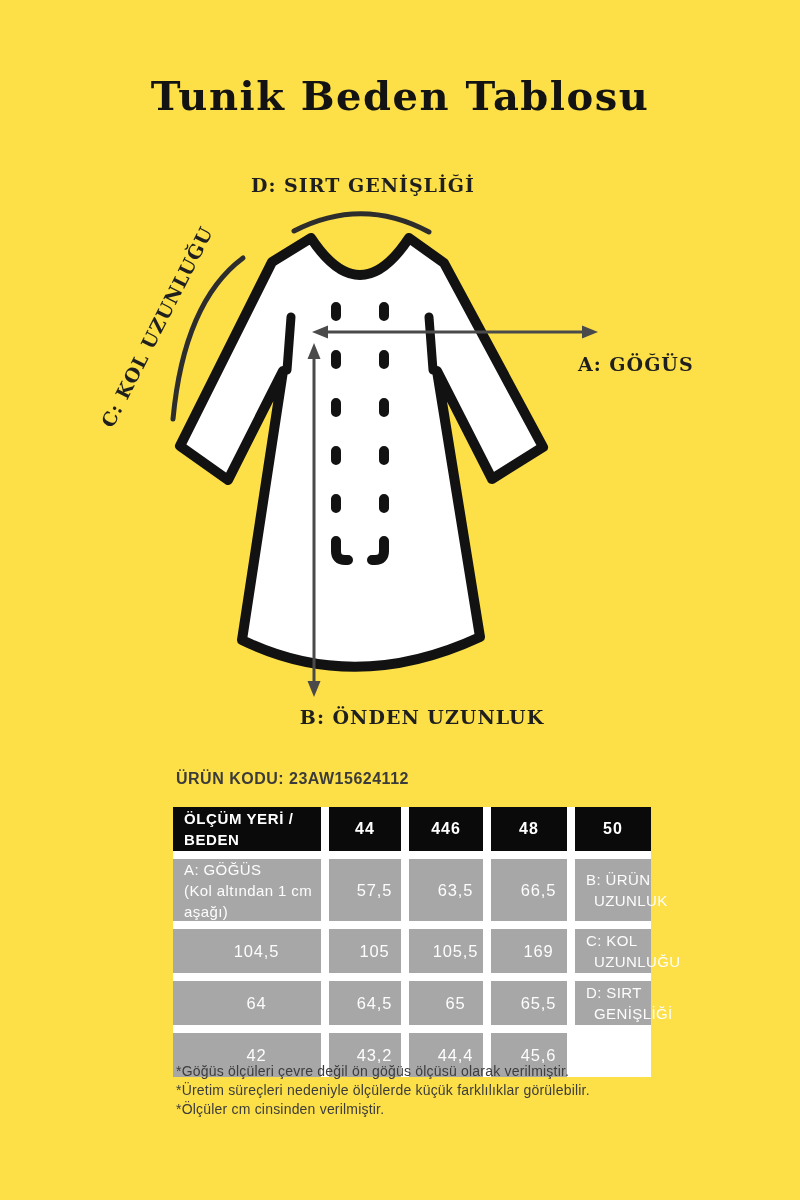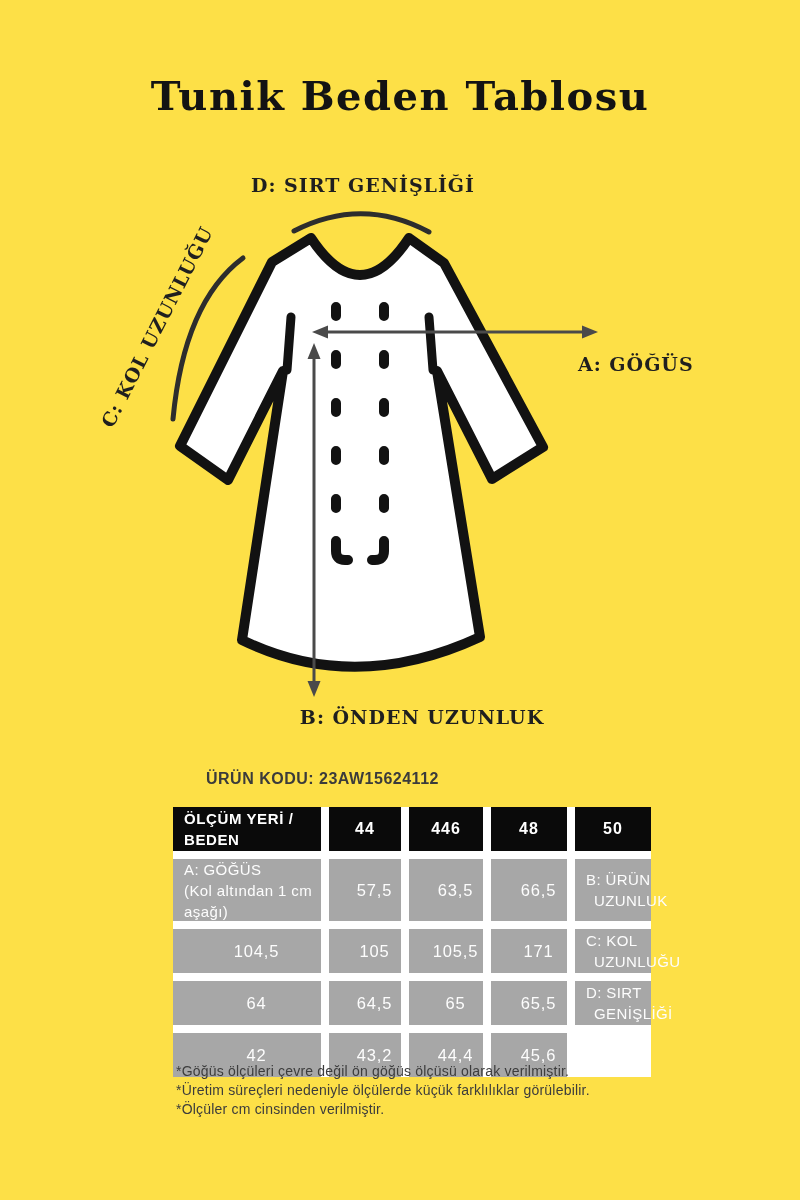--- a/index.html
+++ b/index.html
@@ -33,21 +33,20 @@
     letter-spacing: 1px;
     fill: #1f1f1f;
   }
   .product-code {
     position: absolute;
     left: 176px; top: 770px;
     font-size: 16px;
     font-weight: 700;
     letter-spacing: 0.5px;
     color: #3b3b3b;
-    margin-left: 30px;
   }
   .size-table {
     position: absolute;
     left: 173px; top: 807px;
     display: grid;
     grid-template-columns: 148px 72px 74px 76px 76px;
     grid-template-rows: 44px 62px 44px 44px 44px;
     column-gap: 3px;
     row-gap: 2px;
     background: #ffffff;
@@ -139,21 +138,21 @@
     <div class="cell body-cell val">63,5</div>
     <div class="cell body-cell val">66,5</div>
 
     <div class="cell body-cell rlabel">
       <div>B: ÜRÜN</div>
       <div class="ind">UZUNLUK</div>
     </div>
     <div class="cell body-cell val">104,5</div>
     <div class="cell body-cell val">105</div>
     <div class="cell body-cell val">105,5</div>
-    <div class="cell body-cell val">171</div>
+    <div class="cell body-cell val">169</div>
 
     <div class="cell body-cell rlabel">
       <div>C: KOL</div>
       <div class="ind">UZUNLUĞU</div>
     </div>
     <div class="cell body-cell val">64</div>
     <div class="cell body-cell val">64,5</div>
     <div class="cell body-cell val">65</div>
     <div class="cell body-cell val">65,5</div>
 

